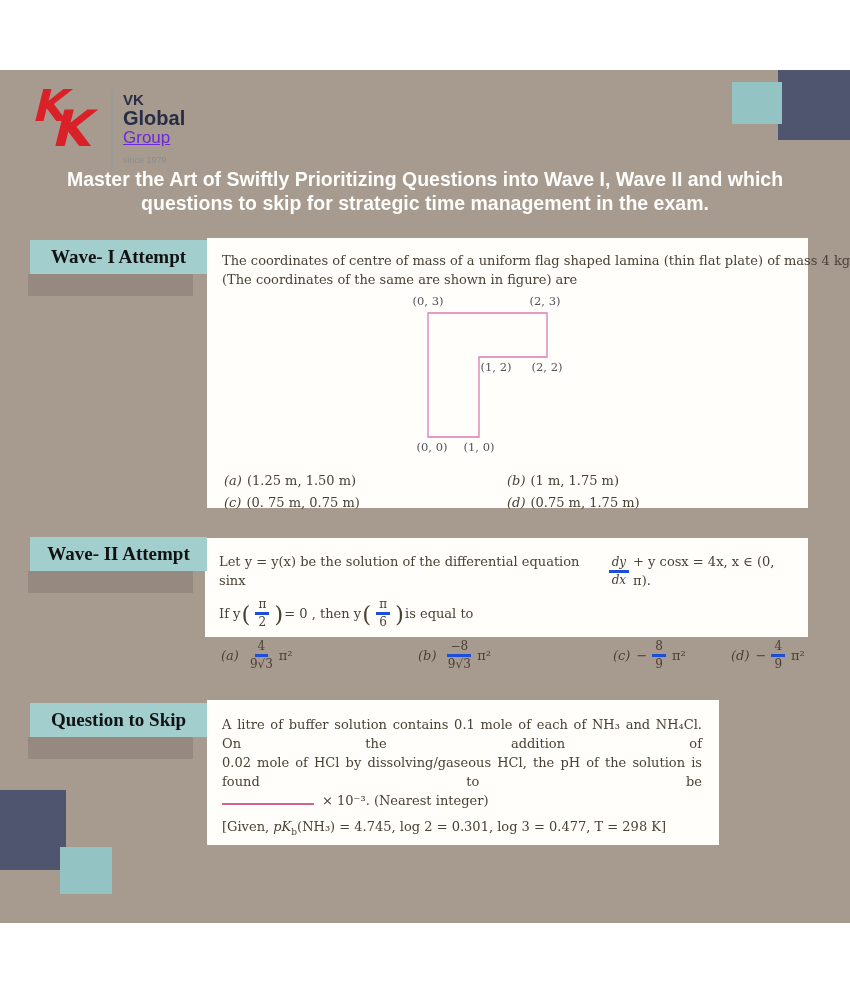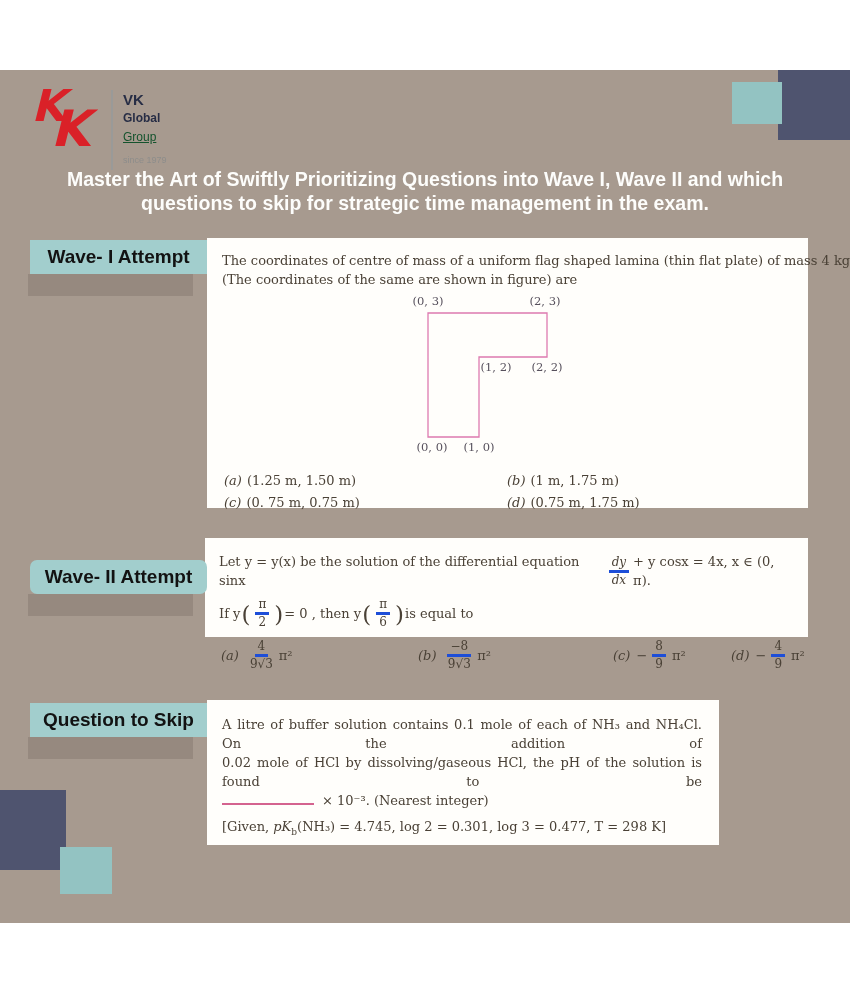--- a/index.html
+++ b/index.html
@@ -18,37 +18,37 @@
   .sq-teal-bl { left:60px;  top:847px; width:52px; height:47px; background:#93c3c2; }
 
   
   .logo { position:absolute; left:35px; top:88px; display:flex; align-items:flex-start; }
   .kmark { position:relative; width:72px; height:76px; }
   .kmark .k1 { position:absolute; left:0px;  top:-8px; font:800 44px "DejaVu Sans",sans-serif; color:#da2128; transform:skewX(-14deg); }
   .kmark .k2 { position:absolute; left:20px; top:12px; font:800 50px "DejaVu Sans",sans-serif; color:#da2128; transform:skewX(-14deg); }
   .logo-divider { width:2px; height:80px; background:#9a9a98; margin:2px 10px 0 4px; }
   .logo-text { font-family:"Liberation Sans",sans-serif; line-height:19px; padding-top:2px; }
   .lt-vk     { font-weight:700; font-size:15px; color:#272d45; }
-  .lt-global { font-weight:700; font-size:12px; color:#272d45; }
-  .lt-group  { font-weight:400; font-size:12px; color:#14532d;text-decoration:underline; }
+  .lt-global { font-weight:700; font-size:20px; color:#272d45; }
+  .lt-group  { font-weight:400; font-size:17px; color:#6d28d9;text-decoration:underline; }
   .lt-since  { font-weight:400; font-size:9px;  color:#8d8d8b; margin-top:4px; }
 
   
   .header { position:absolute; left:0; top:167px; width:850px; text-align:center;
     font-family:"Liberation Sans",sans-serif; font-weight:700; font-size:19.5px;
     line-height:24px; color:#fdfdfb; }
 
   
   .sec-label { position:absolute; left:30px; width:177px; height:34px; background:#a2cecd;
-    font-family:Liberation Sans, sans-serif; font-weight:700; font-size:19px; color:#121212;
+    font-family:Liberation Serif, serif; font-weight:700; font-size:19px; color:#121212;
     display:flex; align-items:center; justify-content:center; z-index:3; }
   .sec-label::after { content:""; position:absolute; top:100%; left:-2px; right:14px; height:22px;
     background:rgba(62,48,42,0.16); z-index:-1; }
   #label-1 { top:240px; }
-  #label-2 { top:560px;border-radius:7px; }
+  #label-2 { top:537px; }
   #label-3 { top:703px; }
 
   
   .card { position:absolute; background:#fffefb; font-size:13px; line-height:19px; z-index:2; }
   #card-1 { left:207px; top:238px; width:601px; height:270px; padding:13px 18px 0 15px; }
   #card-2 { left:205px; top:538px; width:603px; height:99px; padding:14px 14px 0 14px; }
   #card-3 { left:207px; top:700px; width:512px; height:145px; padding:15px 17px 0 15px; }
 
   .qline { white-space:nowrap; }
   .j { text-align:justify; text-align-last:justify; }

